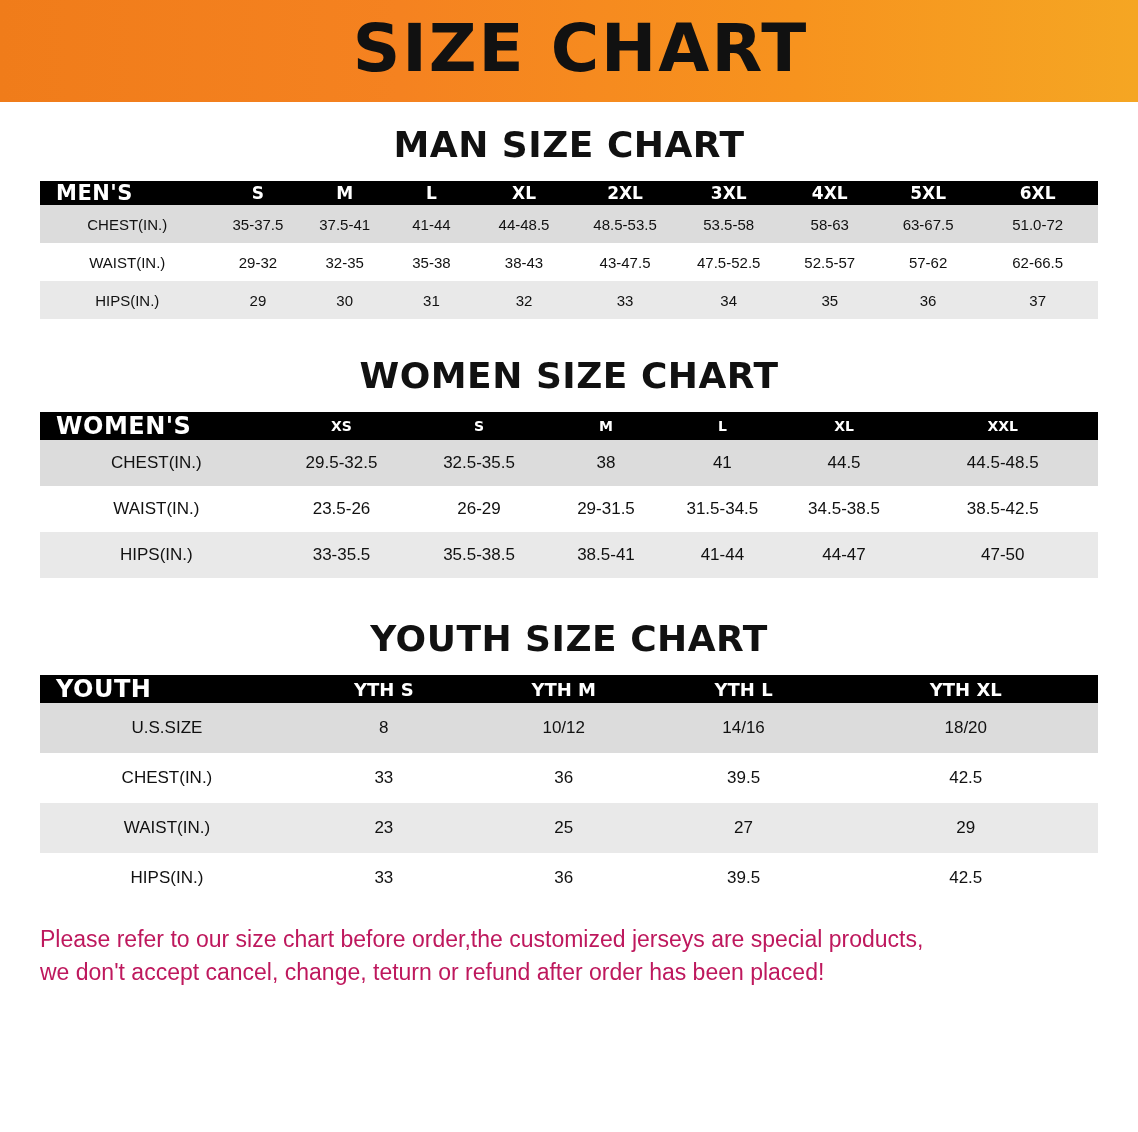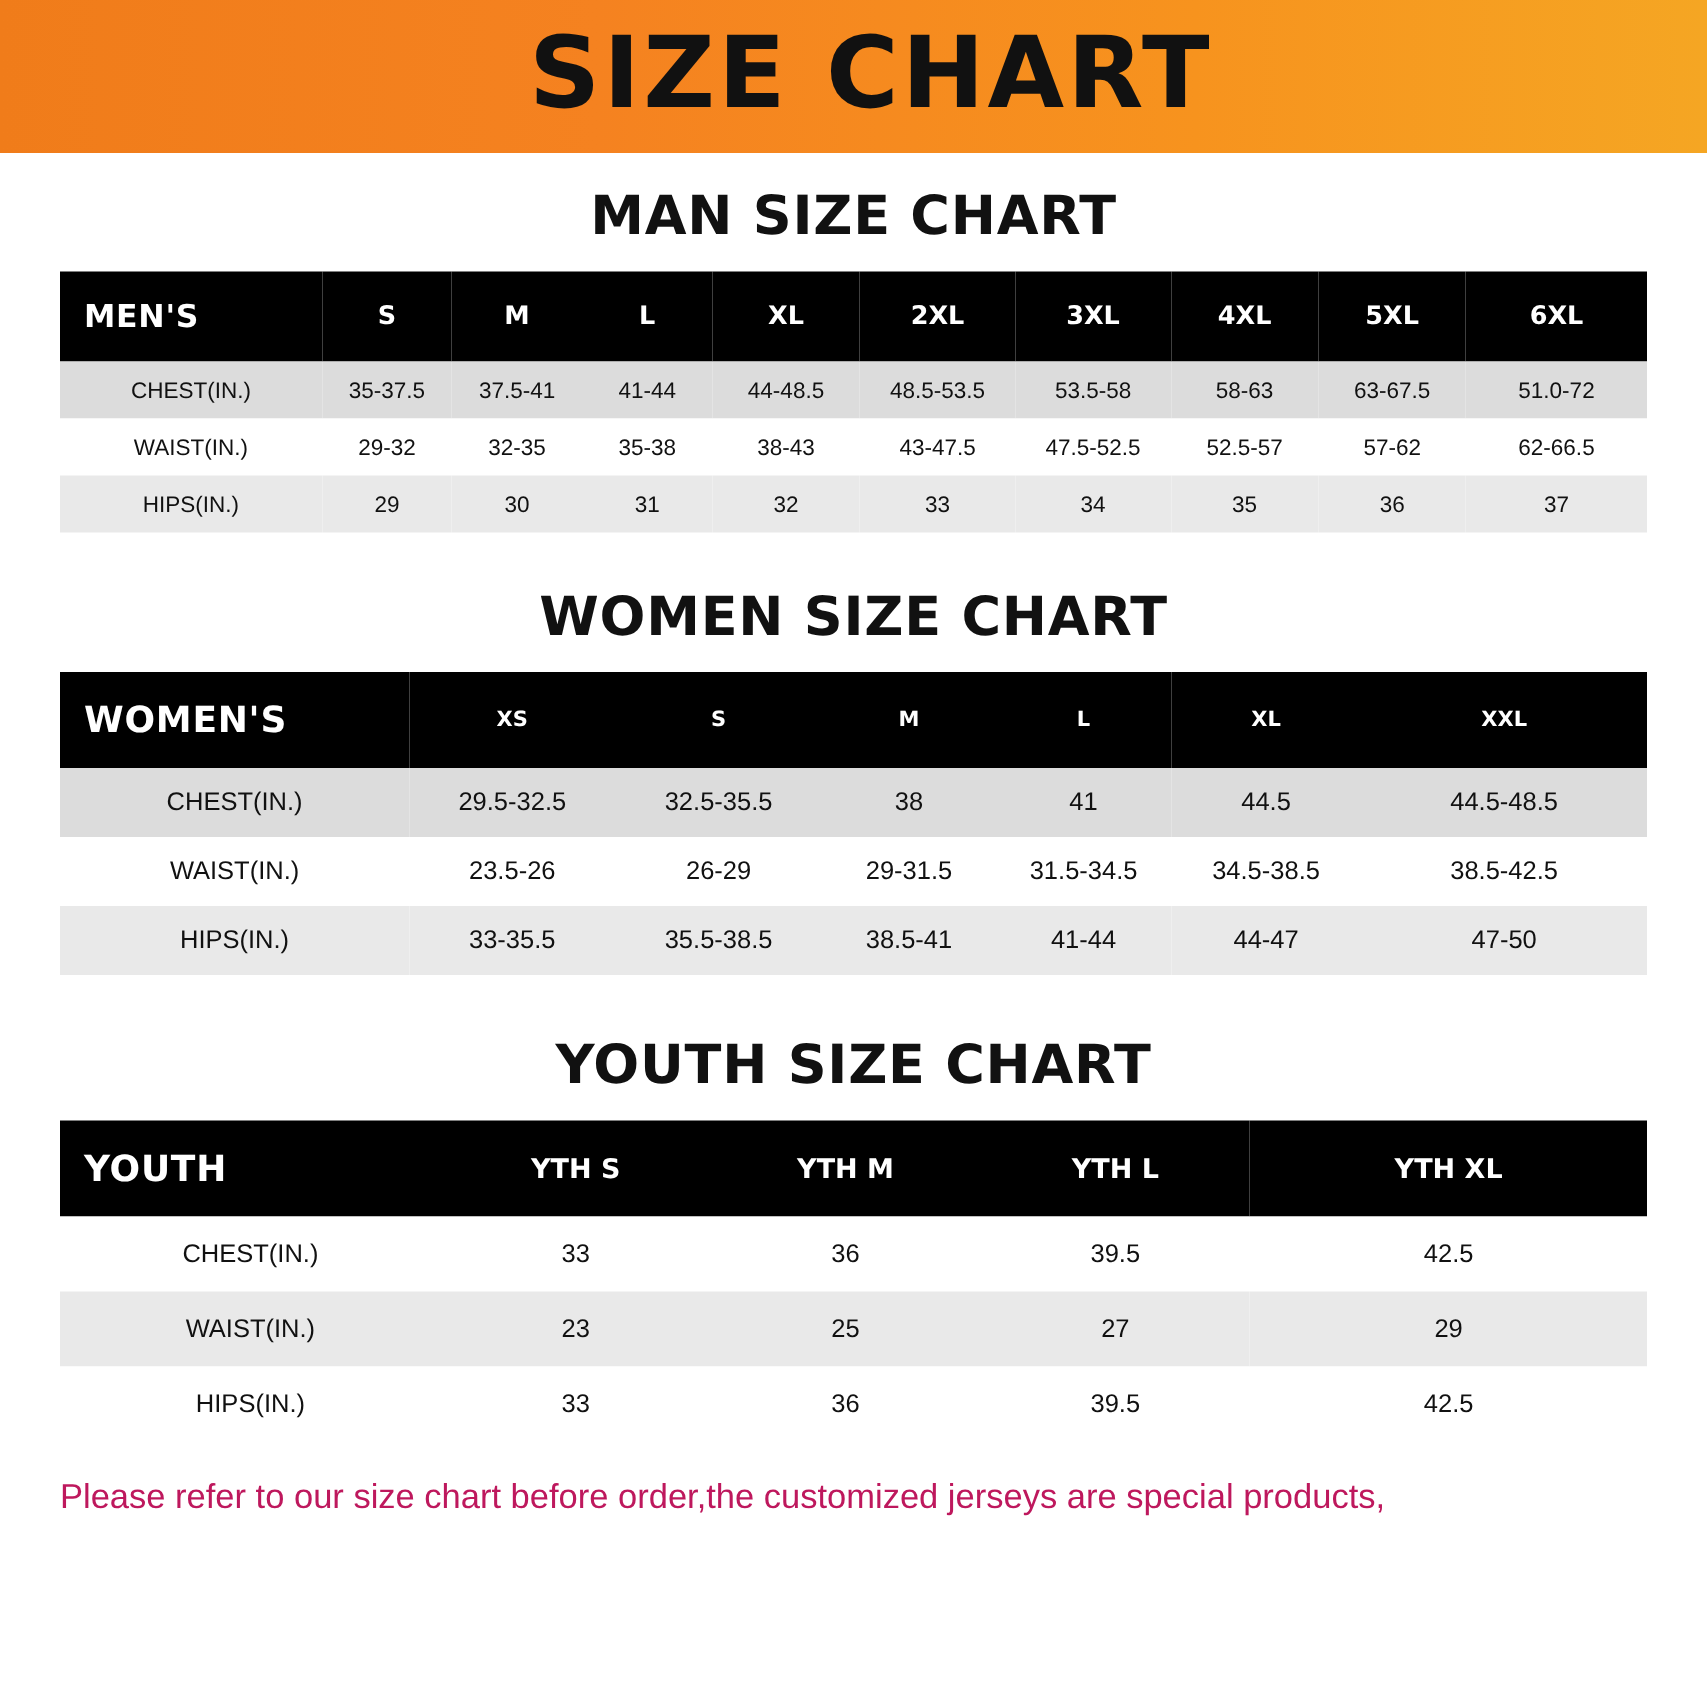--- a/index.html
+++ b/index.html
@@ -56,21 +56,21 @@
     border-collapse: collapse;
     width: 100%;
     table-layout: fixed;
   }
   thead th {
     background: #000000;
     color: #ffffff;
     font-family: "DejaVu Sans", sans-serif;
     font-weight: bold;
     text-align: center;
-    padding: 18px 2px;
+    padding: 0 2px;
   }
   thead th.first-col {
     text-align: left;
     padding-left: 16px;
     letter-spacing: 0.5px;
   }
   tbody td {
     text-align: center;
     color: #111111;
     font-family: "Liberation Sans", sans-serif;
@@ -256,20 +256,27 @@
     <thead>
       <tr>
         <th class="first-col">YOUTH</th>
         <th>YTH S</th>
         <th>YTH M</th>
         <th>YTH L</th>
         <th>YTH XL</th>
       </tr>
     </thead>
     <tbody>
+      <tr class="band-grey">
+        <td class="first-col">U.S.SIZE</td>
+        <td>8</td>
+        <td>10/12</td>
+        <td>14/16</td>
+        <td>18/20</td>
+      </tr>
       <tr class="band-white">
         <td class="first-col">CHEST(IN.)</td>
         <td>33</td>
         <td>36</td>
         <td>39.5</td>
         <td>42.5</td>
       </tr>
       <tr class="band-light">
         <td class="first-col">WAIST(IN.)</td>
         <td>23</td>
@@ -283,13 +290,14 @@
         <td>36</td>
         <td>39.5</td>
         <td>42.5</td>
       </tr>
     </tbody>
   </table>
 </div>
 
 <div class="note">
   <span class="note-line">Please refer to our size chart before order,the customized jerseys are special products,</span>
+  <span class="note-line">we don't accept cancel, change, teturn or refund after order has been placed!</span>
 </div>
 
 </body></html>

